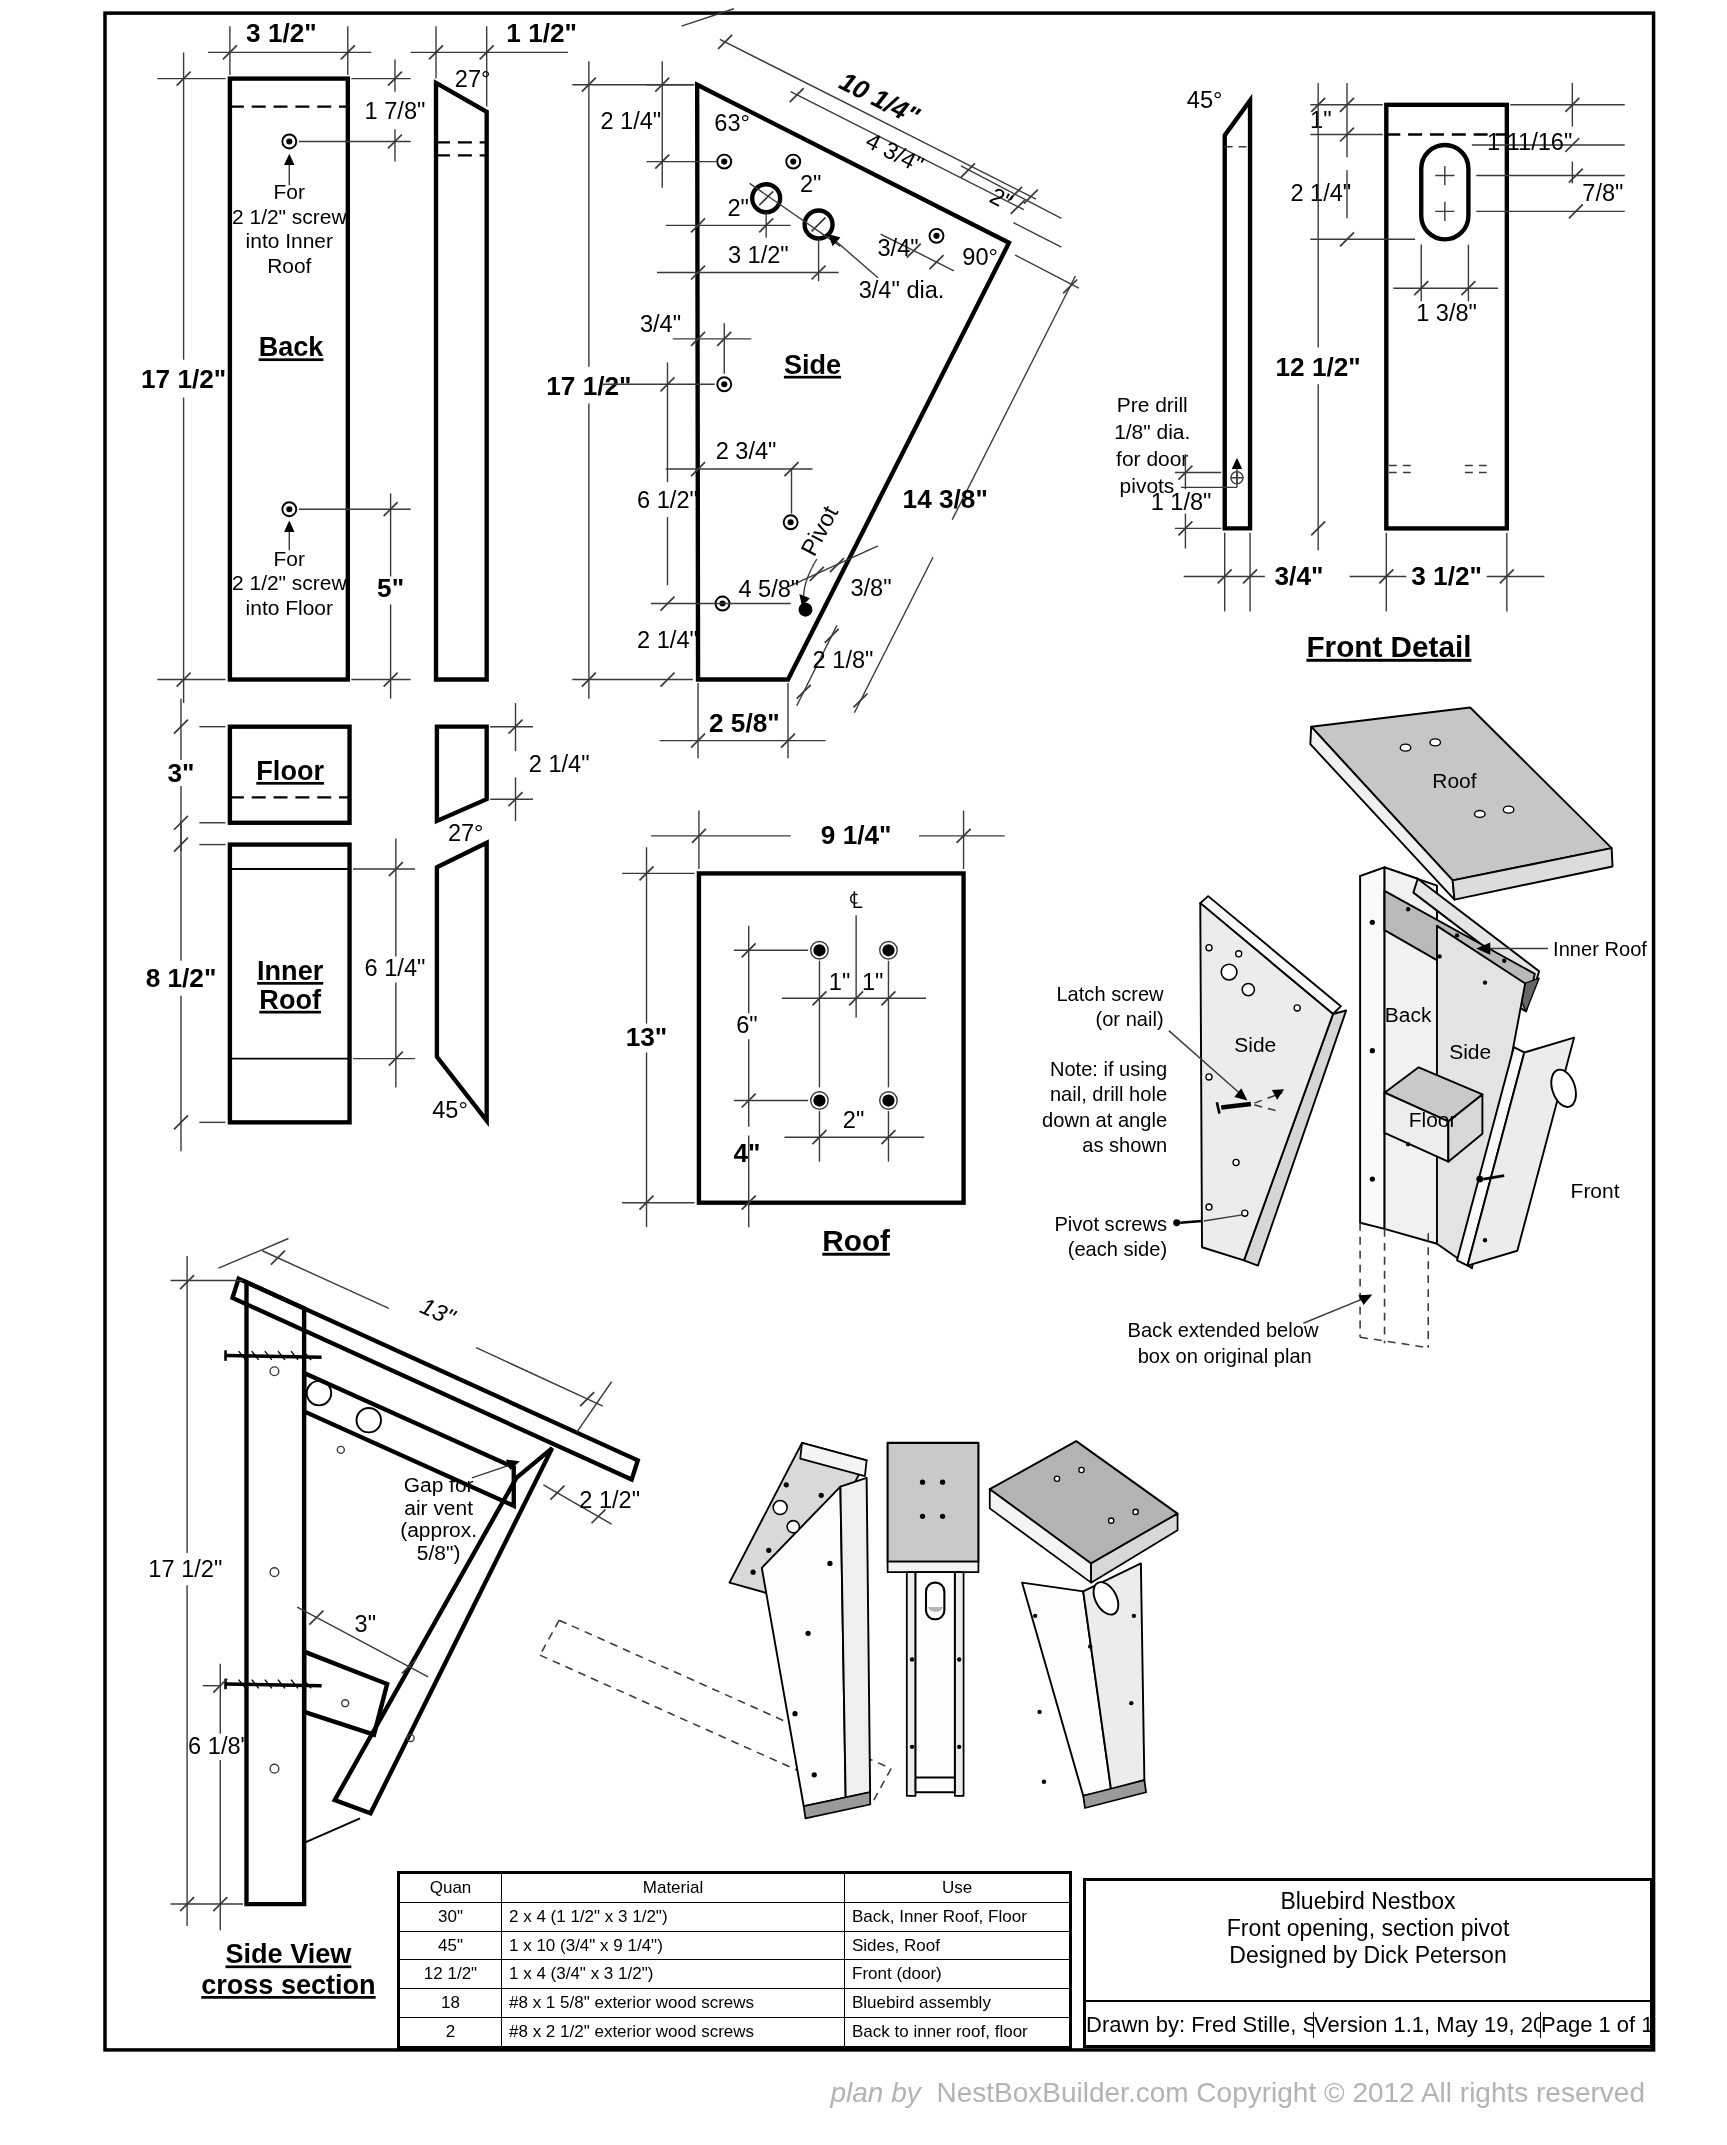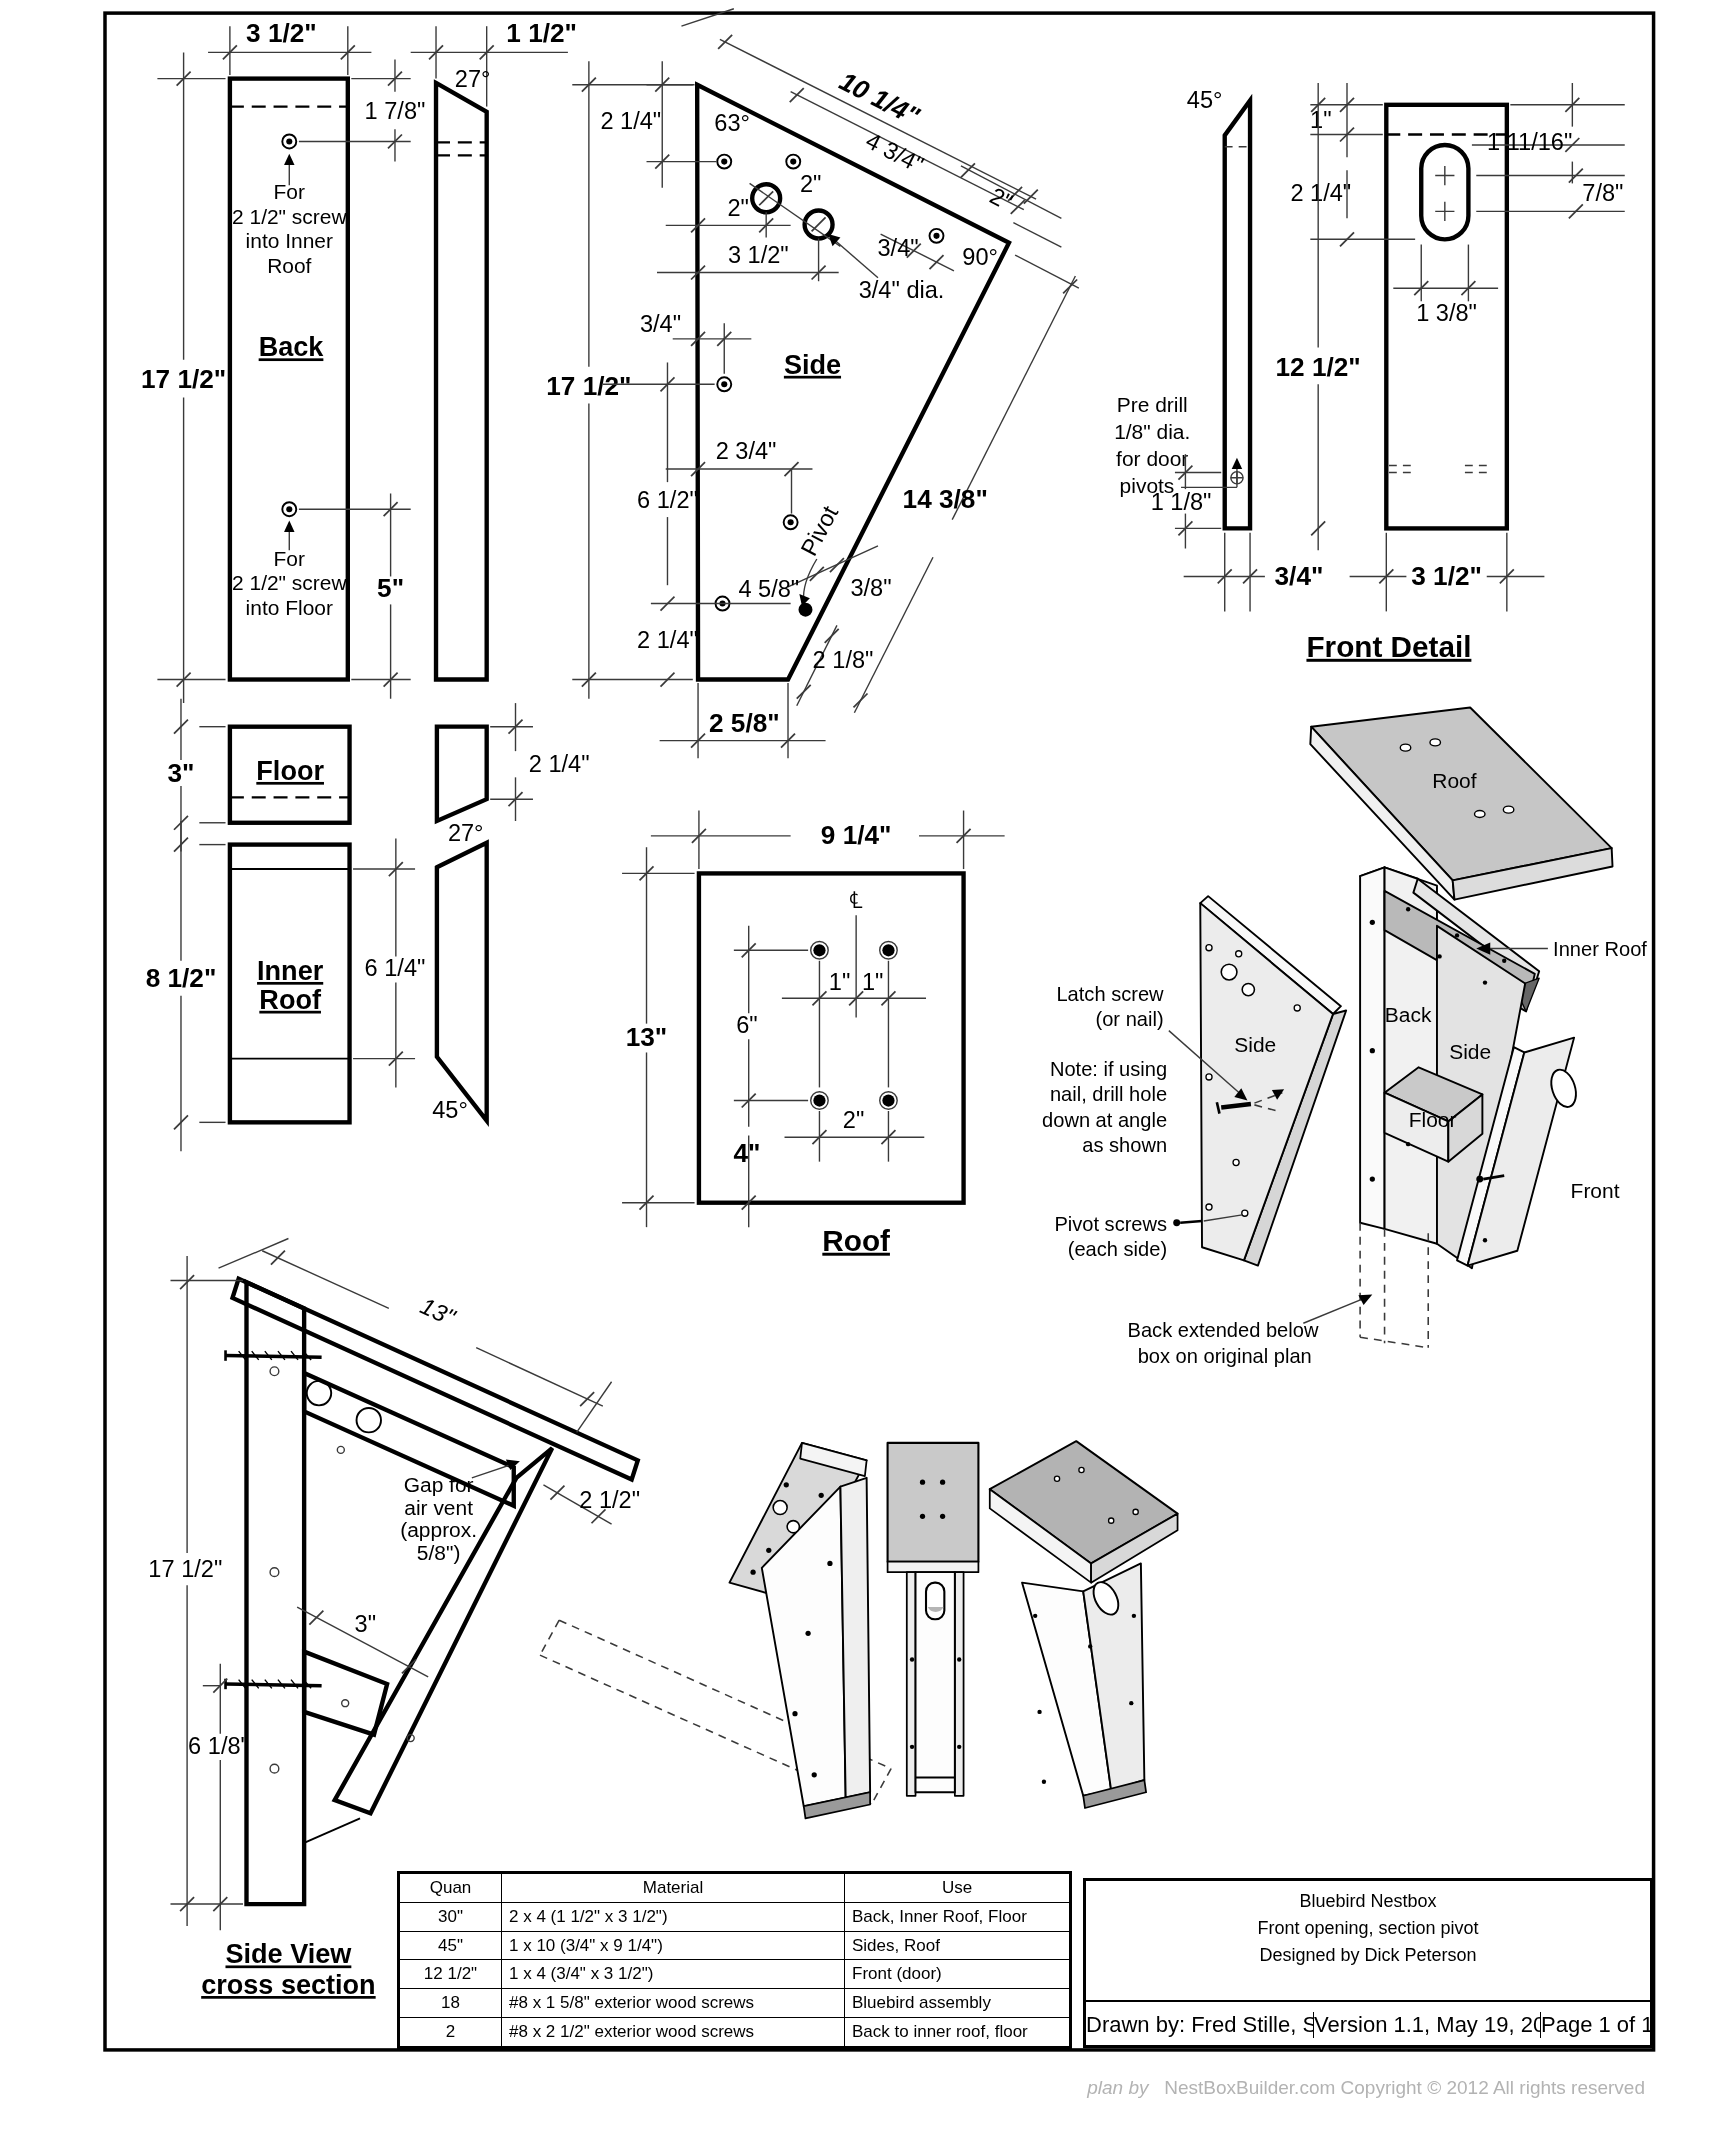--- a/index.html
+++ b/index.html
@@ -28,28 +28,28 @@
        white-space:nowrap;overflow:hidden;height:26px;}
   #mat th{text-align:center;}
   .cq{width:87px;text-align:center;}
   .cm{width:328px;text-align:left;}
   .cu{text-align:left;}
   
   #tblock{position:absolute;left:1083px;top:1878px;width:570px;height:170px;
           border:3.5px solid #000;background:#fff;box-sizing:border-box;}
   #tbmain{height:112px;text-align:center;padding-top:7px;}
   #tbtitle{font-family:"Liberation Serif",serif;font-weight:bold;font-size:37px;line-height:40px;}
-  .tbsub{font-size:18px;line-height:27px;}
+  .tbsub{font-size:23px;line-height:27px;}
   #tbrow{display:flex;border-top:2.6px solid #000;height:45px;align-items:center;}
   #tbrow div{font-size:22px;text-align:center;white-space:nowrap;overflow:hidden;}
   #tbc1{width:227px;border-right:1.7px solid #000;}
   #tbc2{width:226px;border-right:1.7px solid #000;}
   #tbc3{flex:1;}
   
-  #foot{position:absolute;right:83px;top:2077px;color:#b3b3b3;font-size:19px;white-space:nowrap;}
+  #foot{position:absolute;right:83px;top:2077px;color:#b3b3b3;font-size:28px;white-space:nowrap;}
   #foot .it{font-style:italic;margin-right:15.7px;}
 </style>
 </head>
 <body>
 
 <div id="sheet">
 
 <svg width="1728" height="2146" viewBox="0 0 1978 2457">
   <defs>
     <path id="tk" d="M-8,8 L8,-8" stroke="#3a3a3a" stroke-width="2" fill="none"></path>

